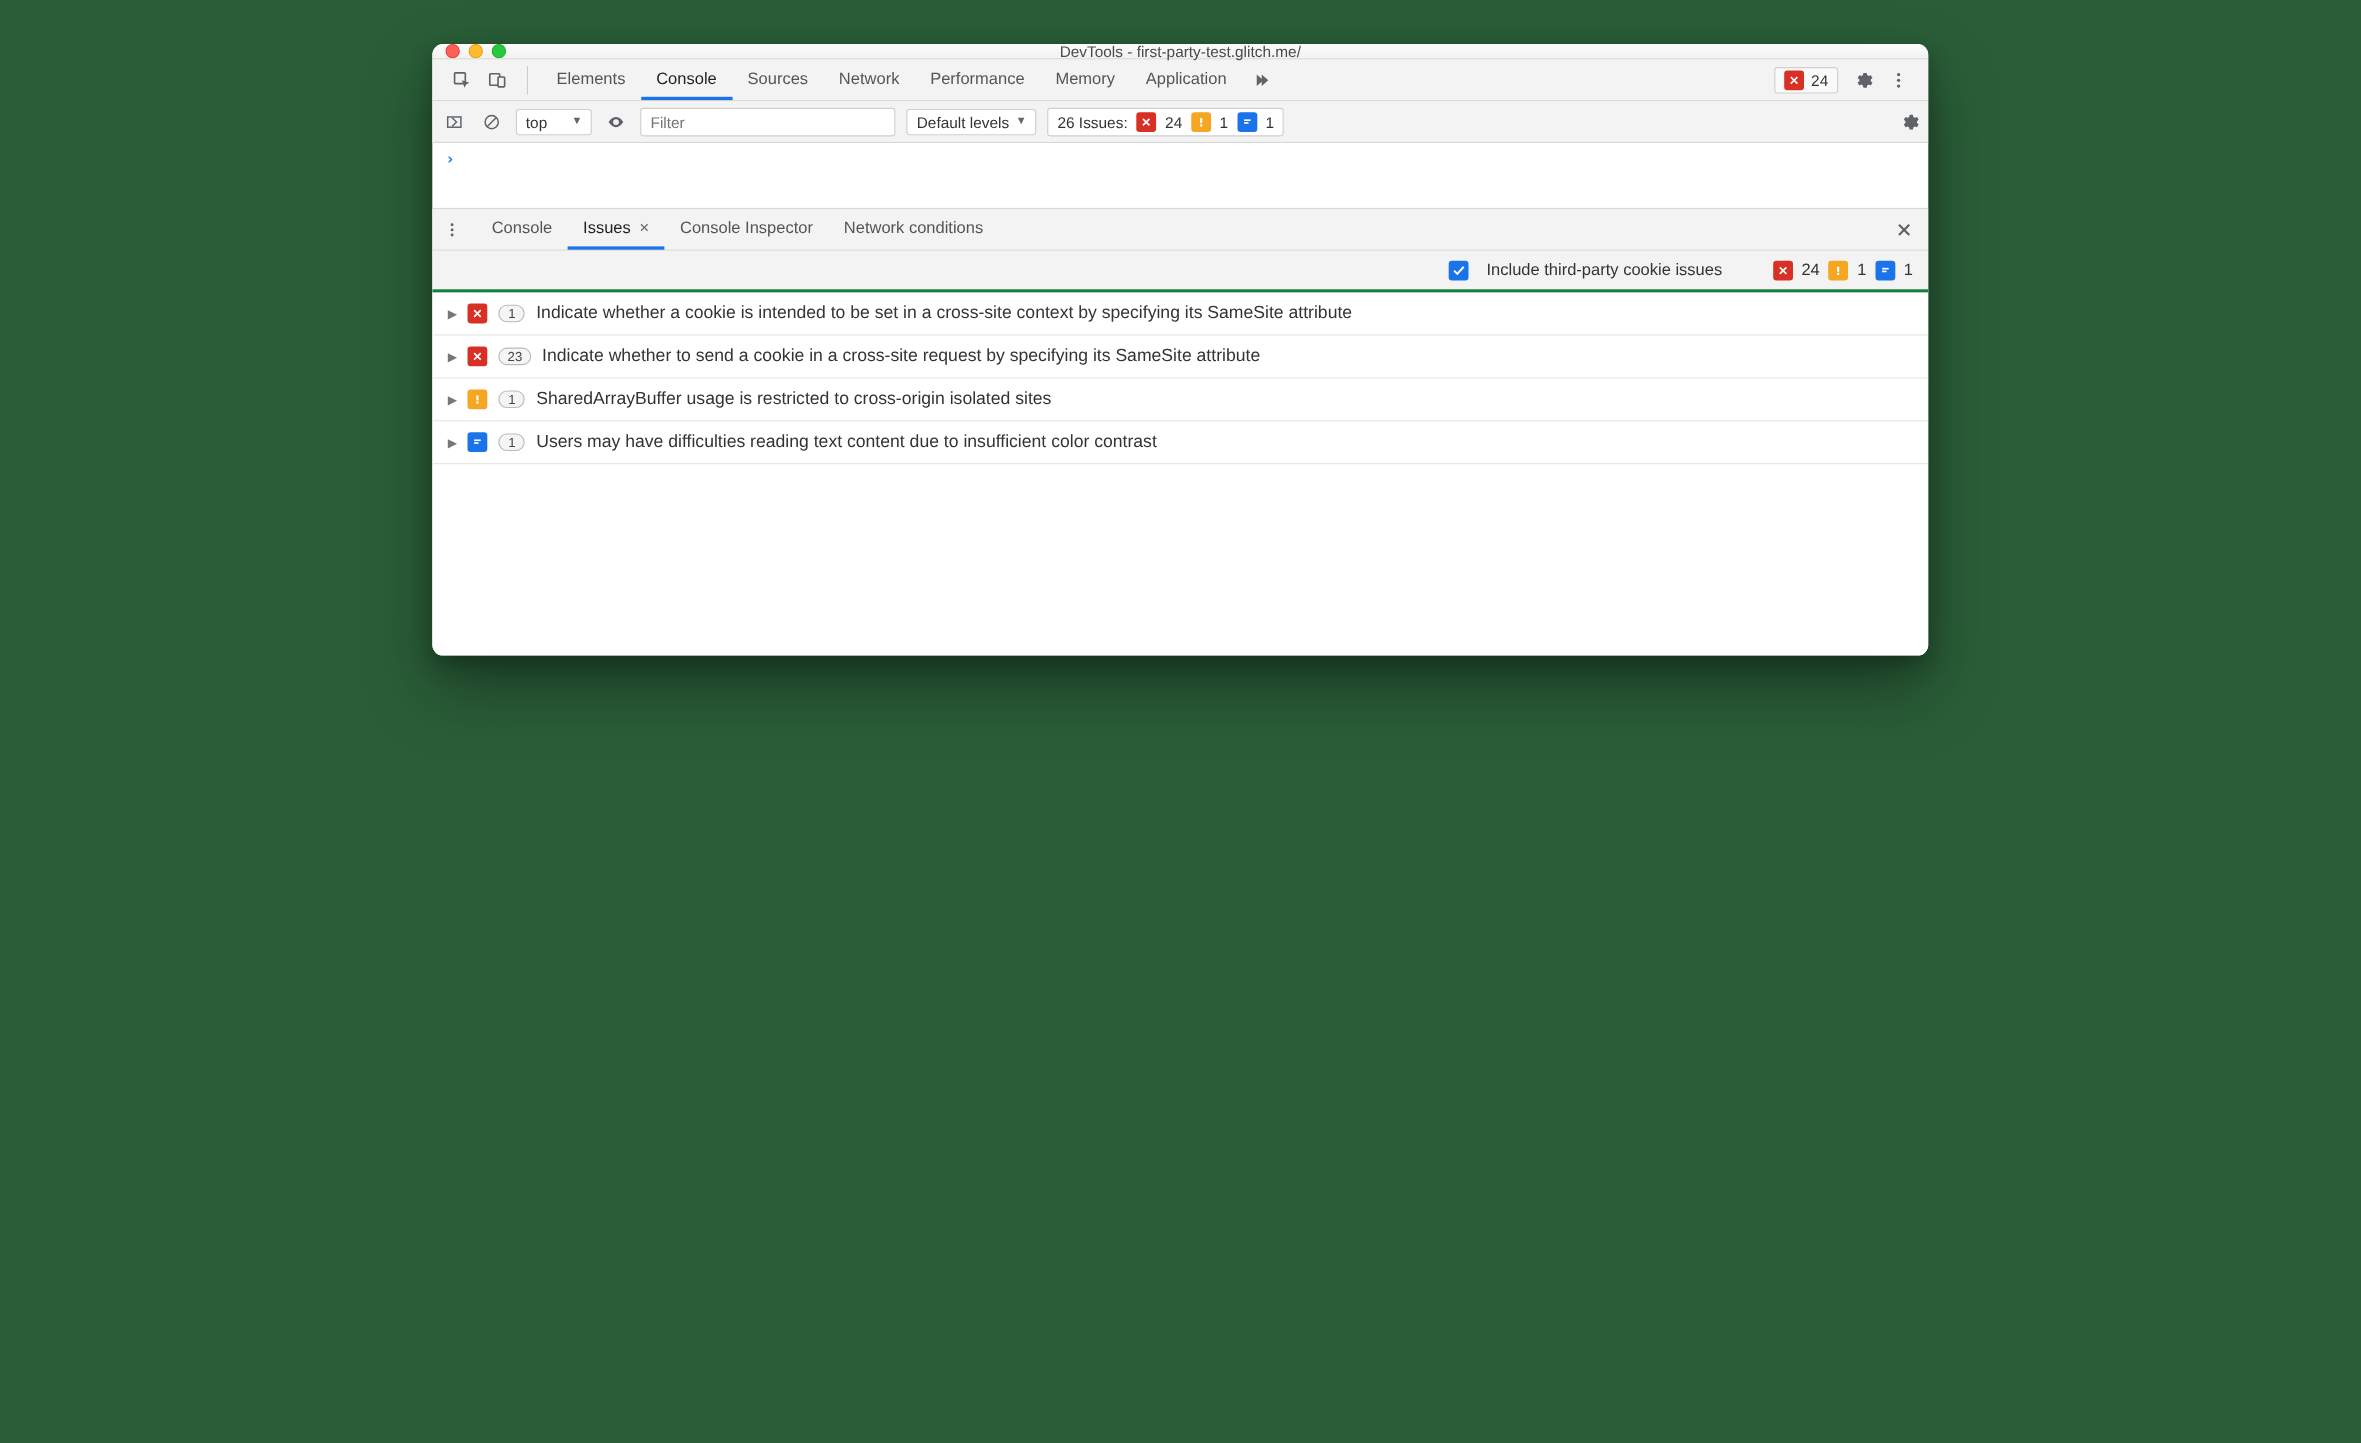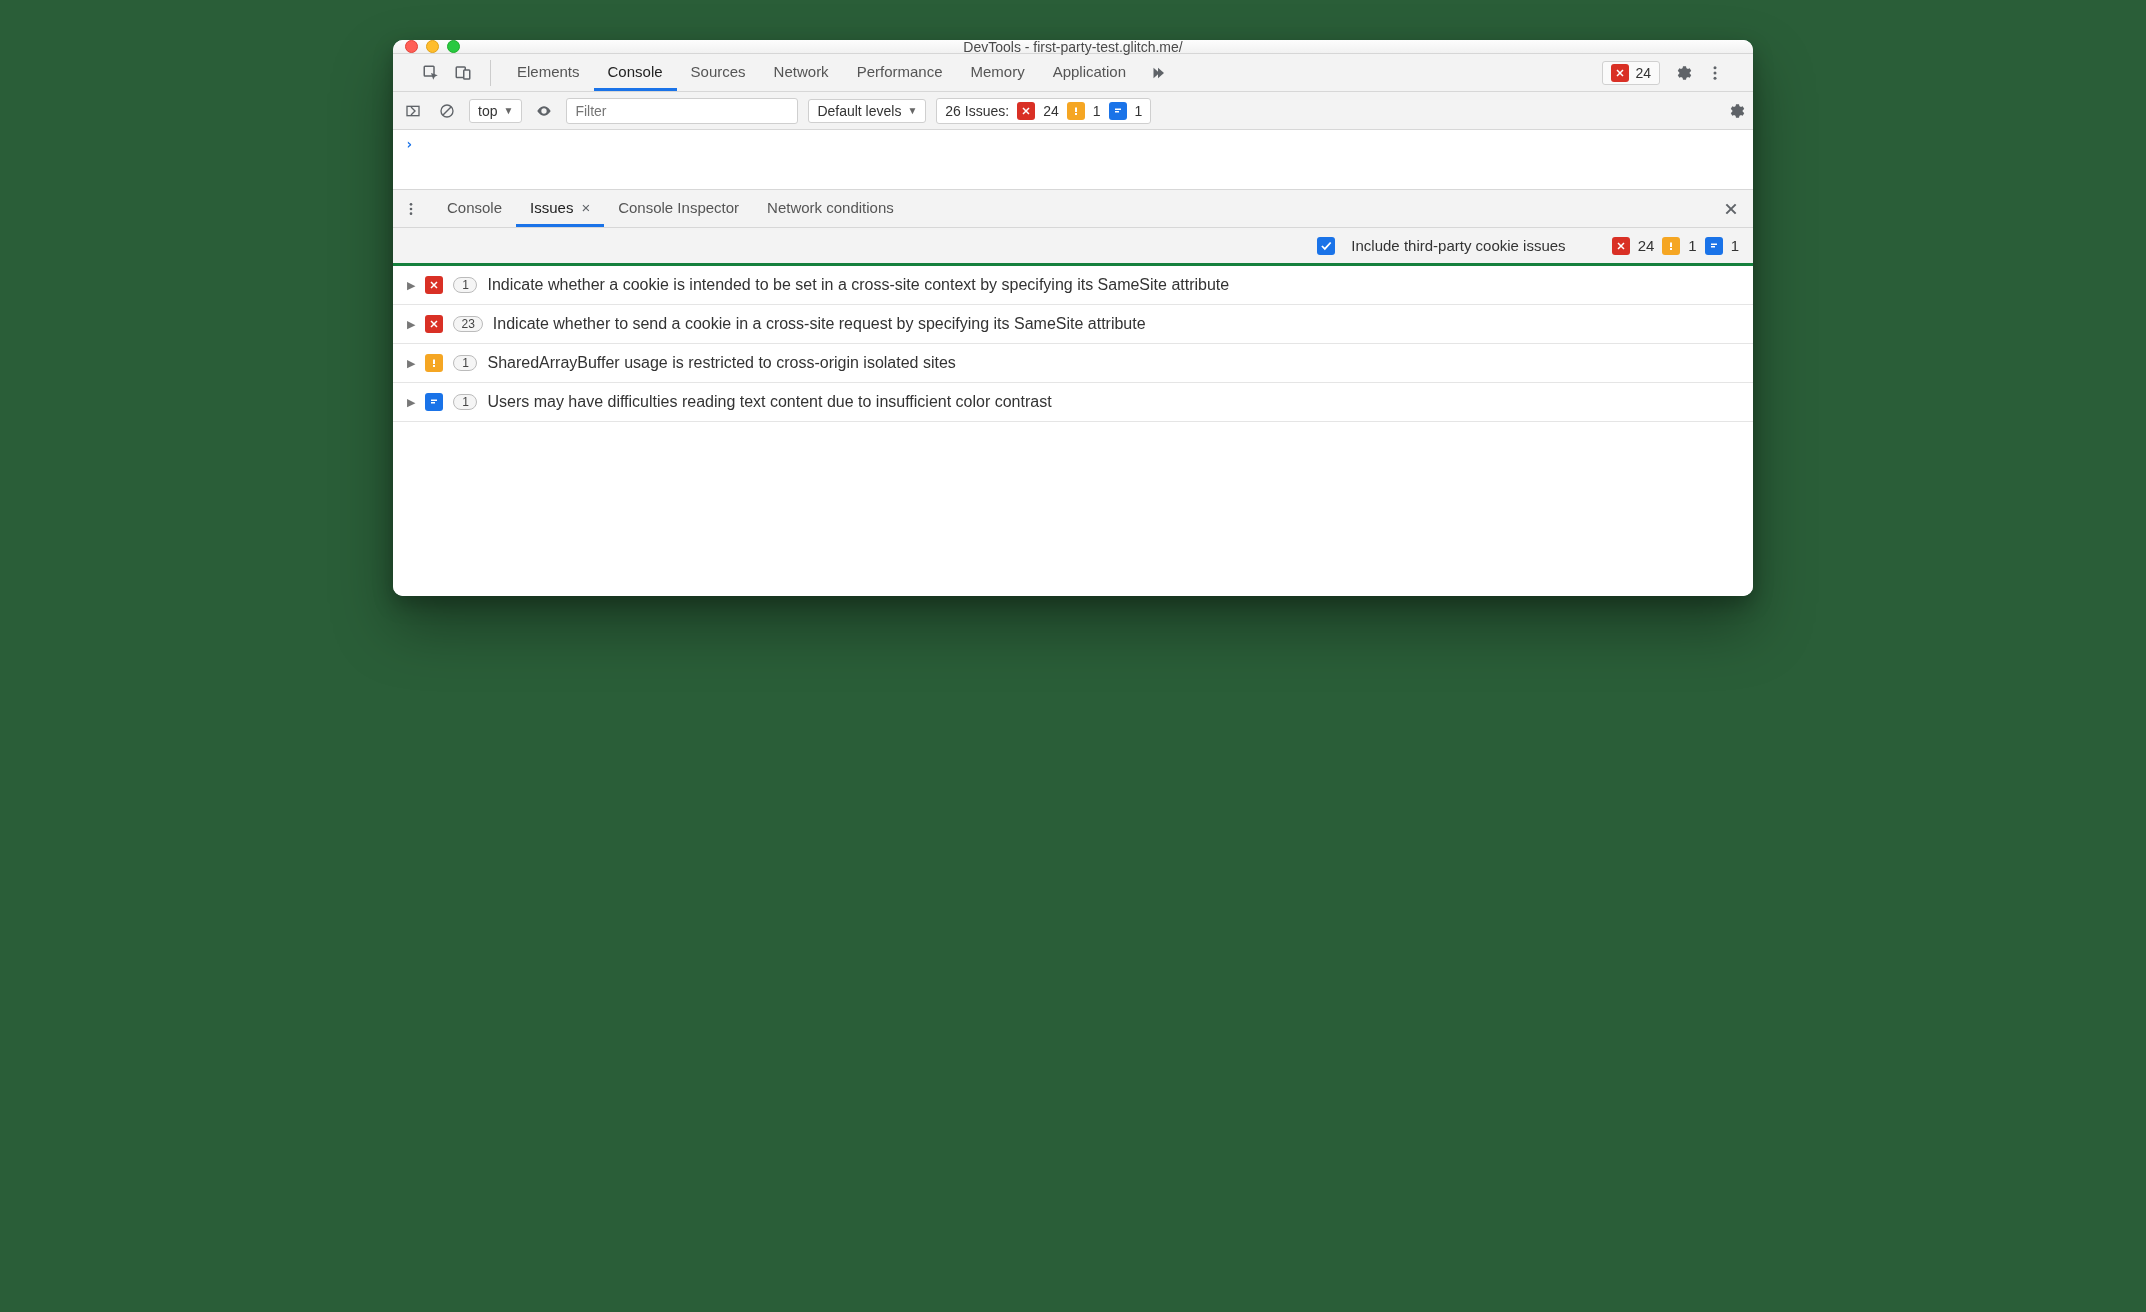--- a/index.html
+++ b/index.html
@@ -37,21 +37,21 @@
   .title {
     position: absolute; left: 0; right: 0; text-align: center;
     font-size: 14px; color: #4a4a4a; pointer-events: none;
   }
 
   .toolbar {
     display: flex; align-items: center;
     height: 38px;
     border-bottom: 1px solid #d7d7d7;
     background: #f3f3f3;
-    padding: 0 23px;
+    padding: 0 12px;
     gap: 2px;
   }
   .tb-left { display: flex; align-items: center; gap: 14px; padding: 0 6px; }
   .vsep { width: 1px; background: #ccc; height: 26px; margin: 0 10px; }
   .tabs { display: flex; align-items: stretch; height: 100%; }
   .tab {
     padding: 0 14px; display: flex; align-items: center;
     color: #555; font-size: 15px; cursor: pointer; height: 100%;
     border-bottom: 3px solid transparent;
   }
@@ -67,21 +67,21 @@
     color: #5f6368;
   }
 
   .consolebar {
     display: flex; align-items: center; height: 38px;
     border-bottom: 1px solid #d7d7d7; background: #f3f3f3;
     padding: 0 8px; gap: 10px;
   }
   .small-btn { width: 24px; height: 24px; display: inline-flex; align-items: center; justify-content: center; cursor: pointer; }
   .ctx {
-    display: inline-flex; align-items: center; gap: 6px;
+    display: inline-flex; align-items: center; gap: 22px;
     border: 1px solid #cfcfcf; background: #fff; border-radius: 3px;
     padding: 3px 8px; font-size: 14px; color: #333;
   }
   .filter-input {
     border: 1px solid #cfcfcf; background: #fff; border-radius: 3px;
     height: 26px; width: 232px; padding: 0 8px; font-size: 14px; color: #888;
   }
   .levels { border: 1px solid #cfcfcf; background: #fff; border-radius: 3px; padding: 3px 8px; font-size: 14px; display: inline-flex; align-items: center; gap: 6px; }
   .issue-summary {
     border: 1px solid #cfcfcf; background: #fff; border-radius: 3px;

